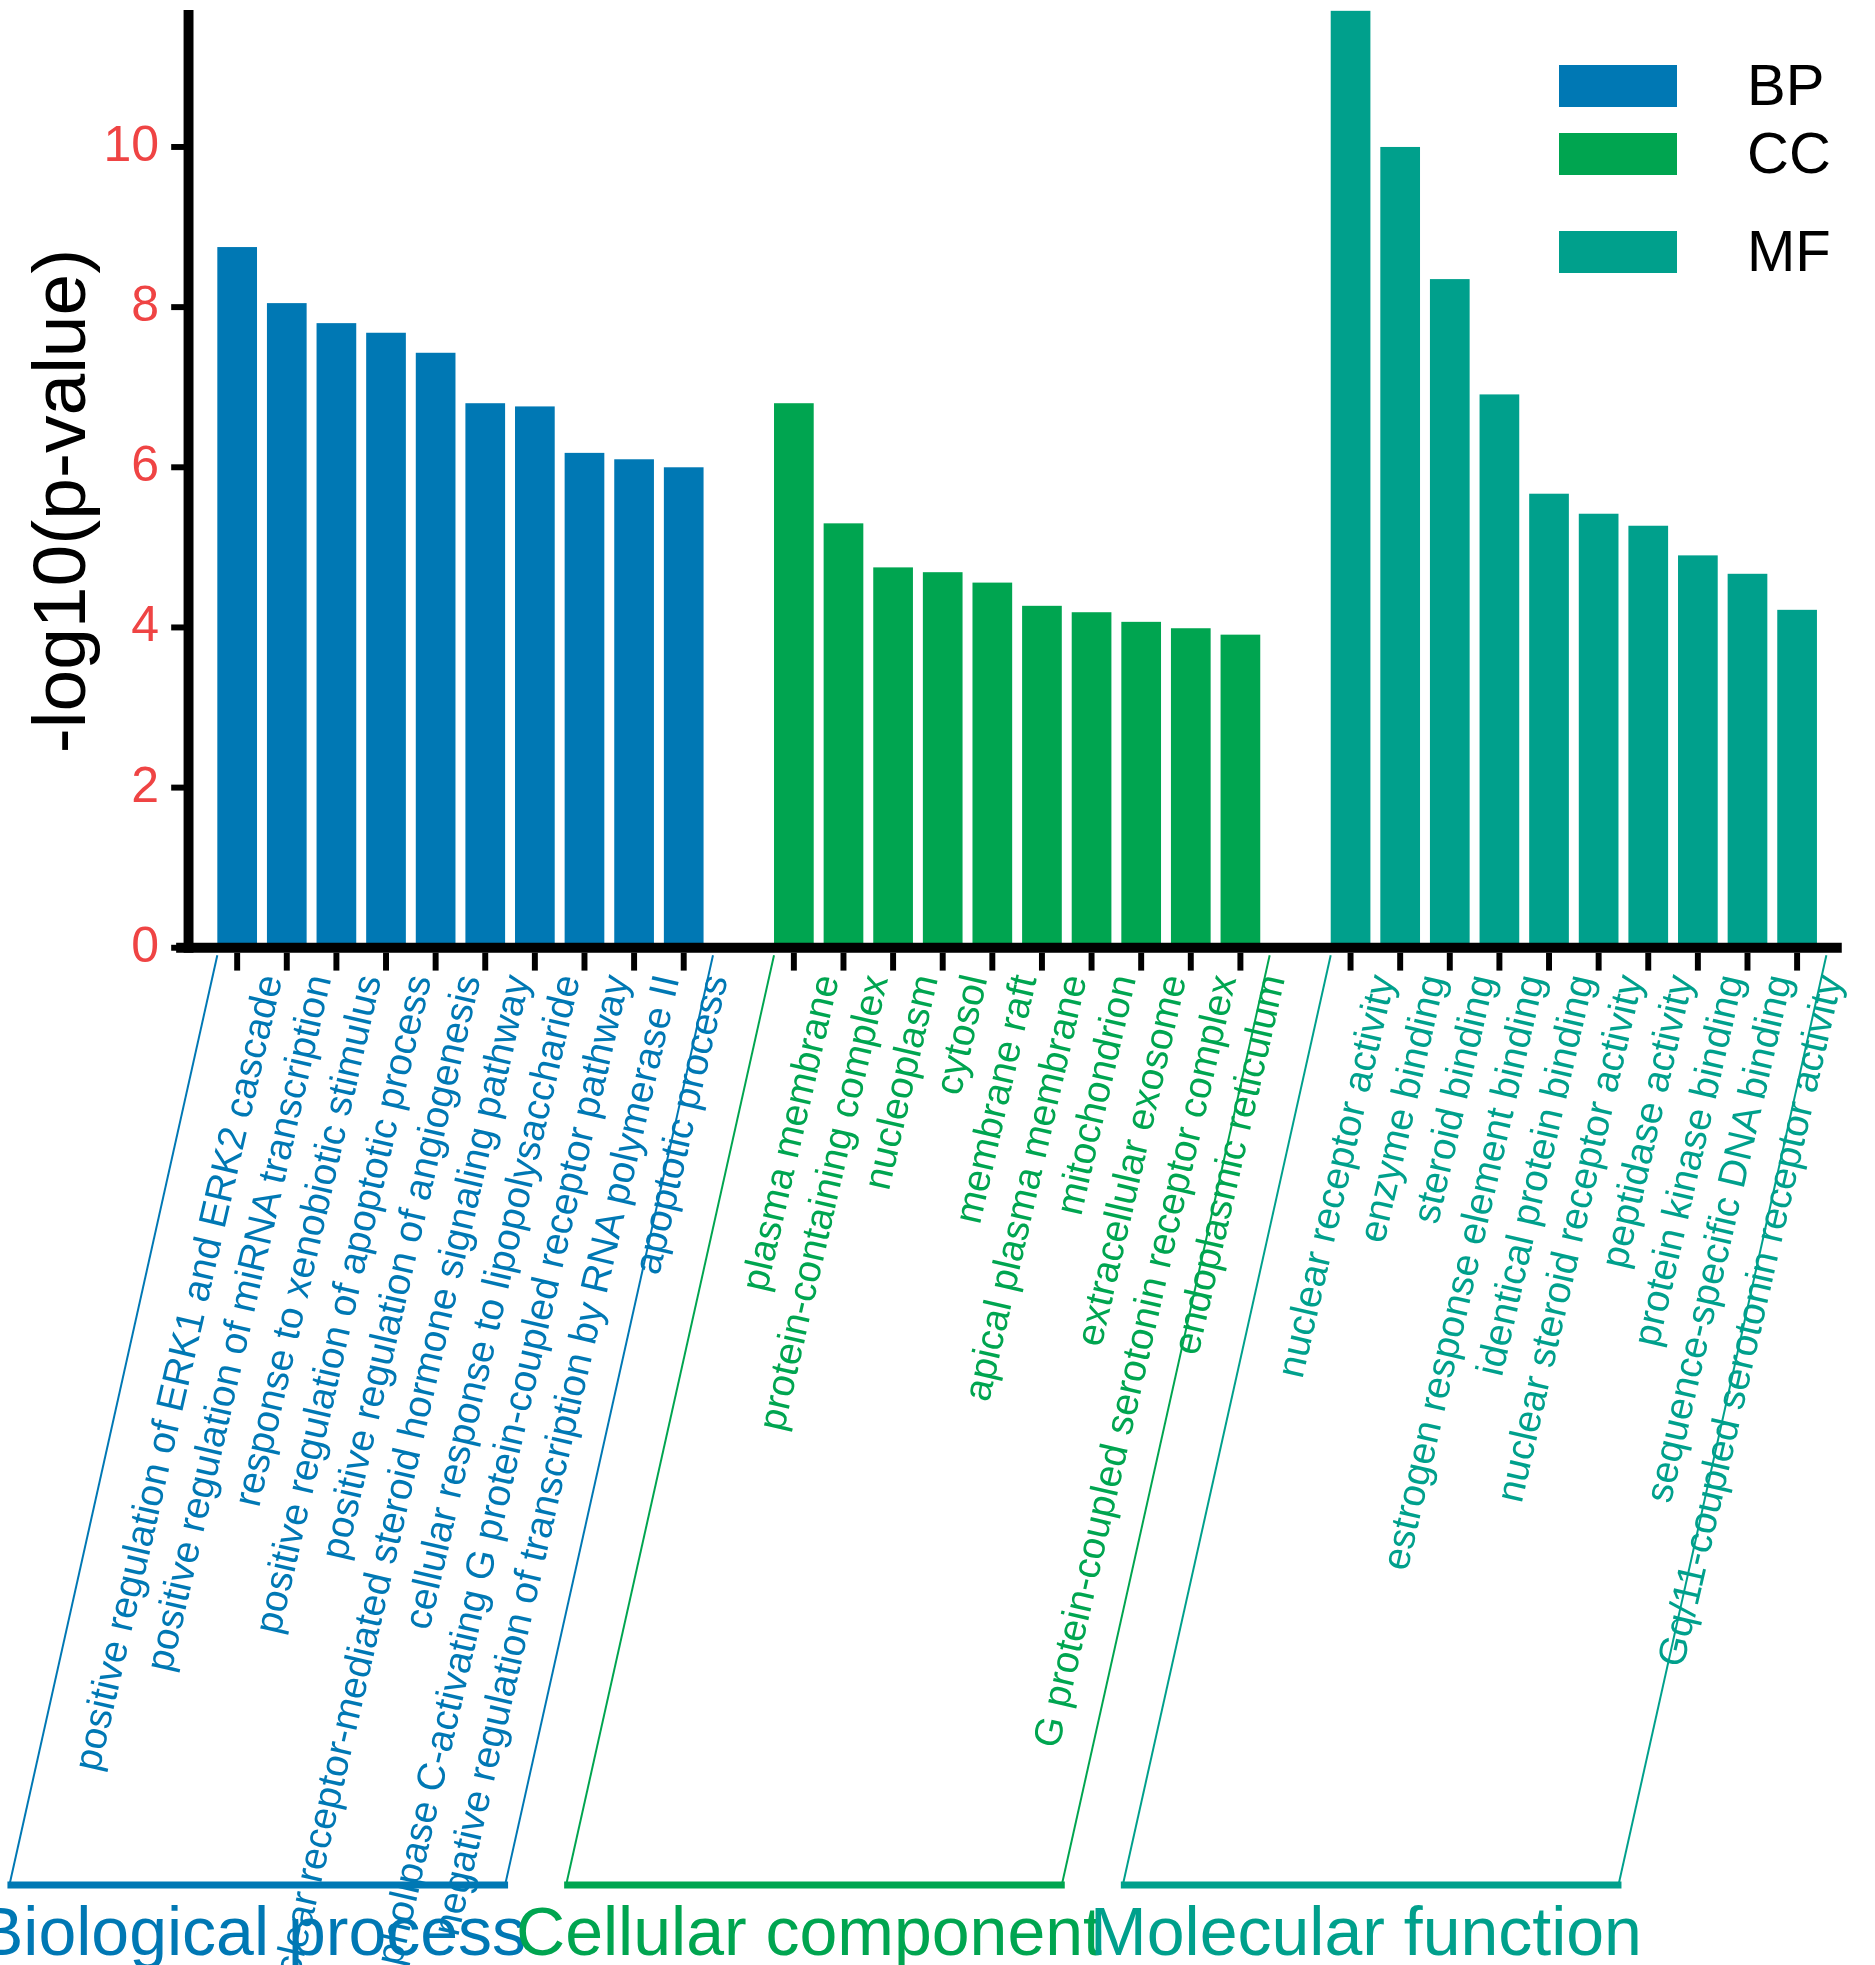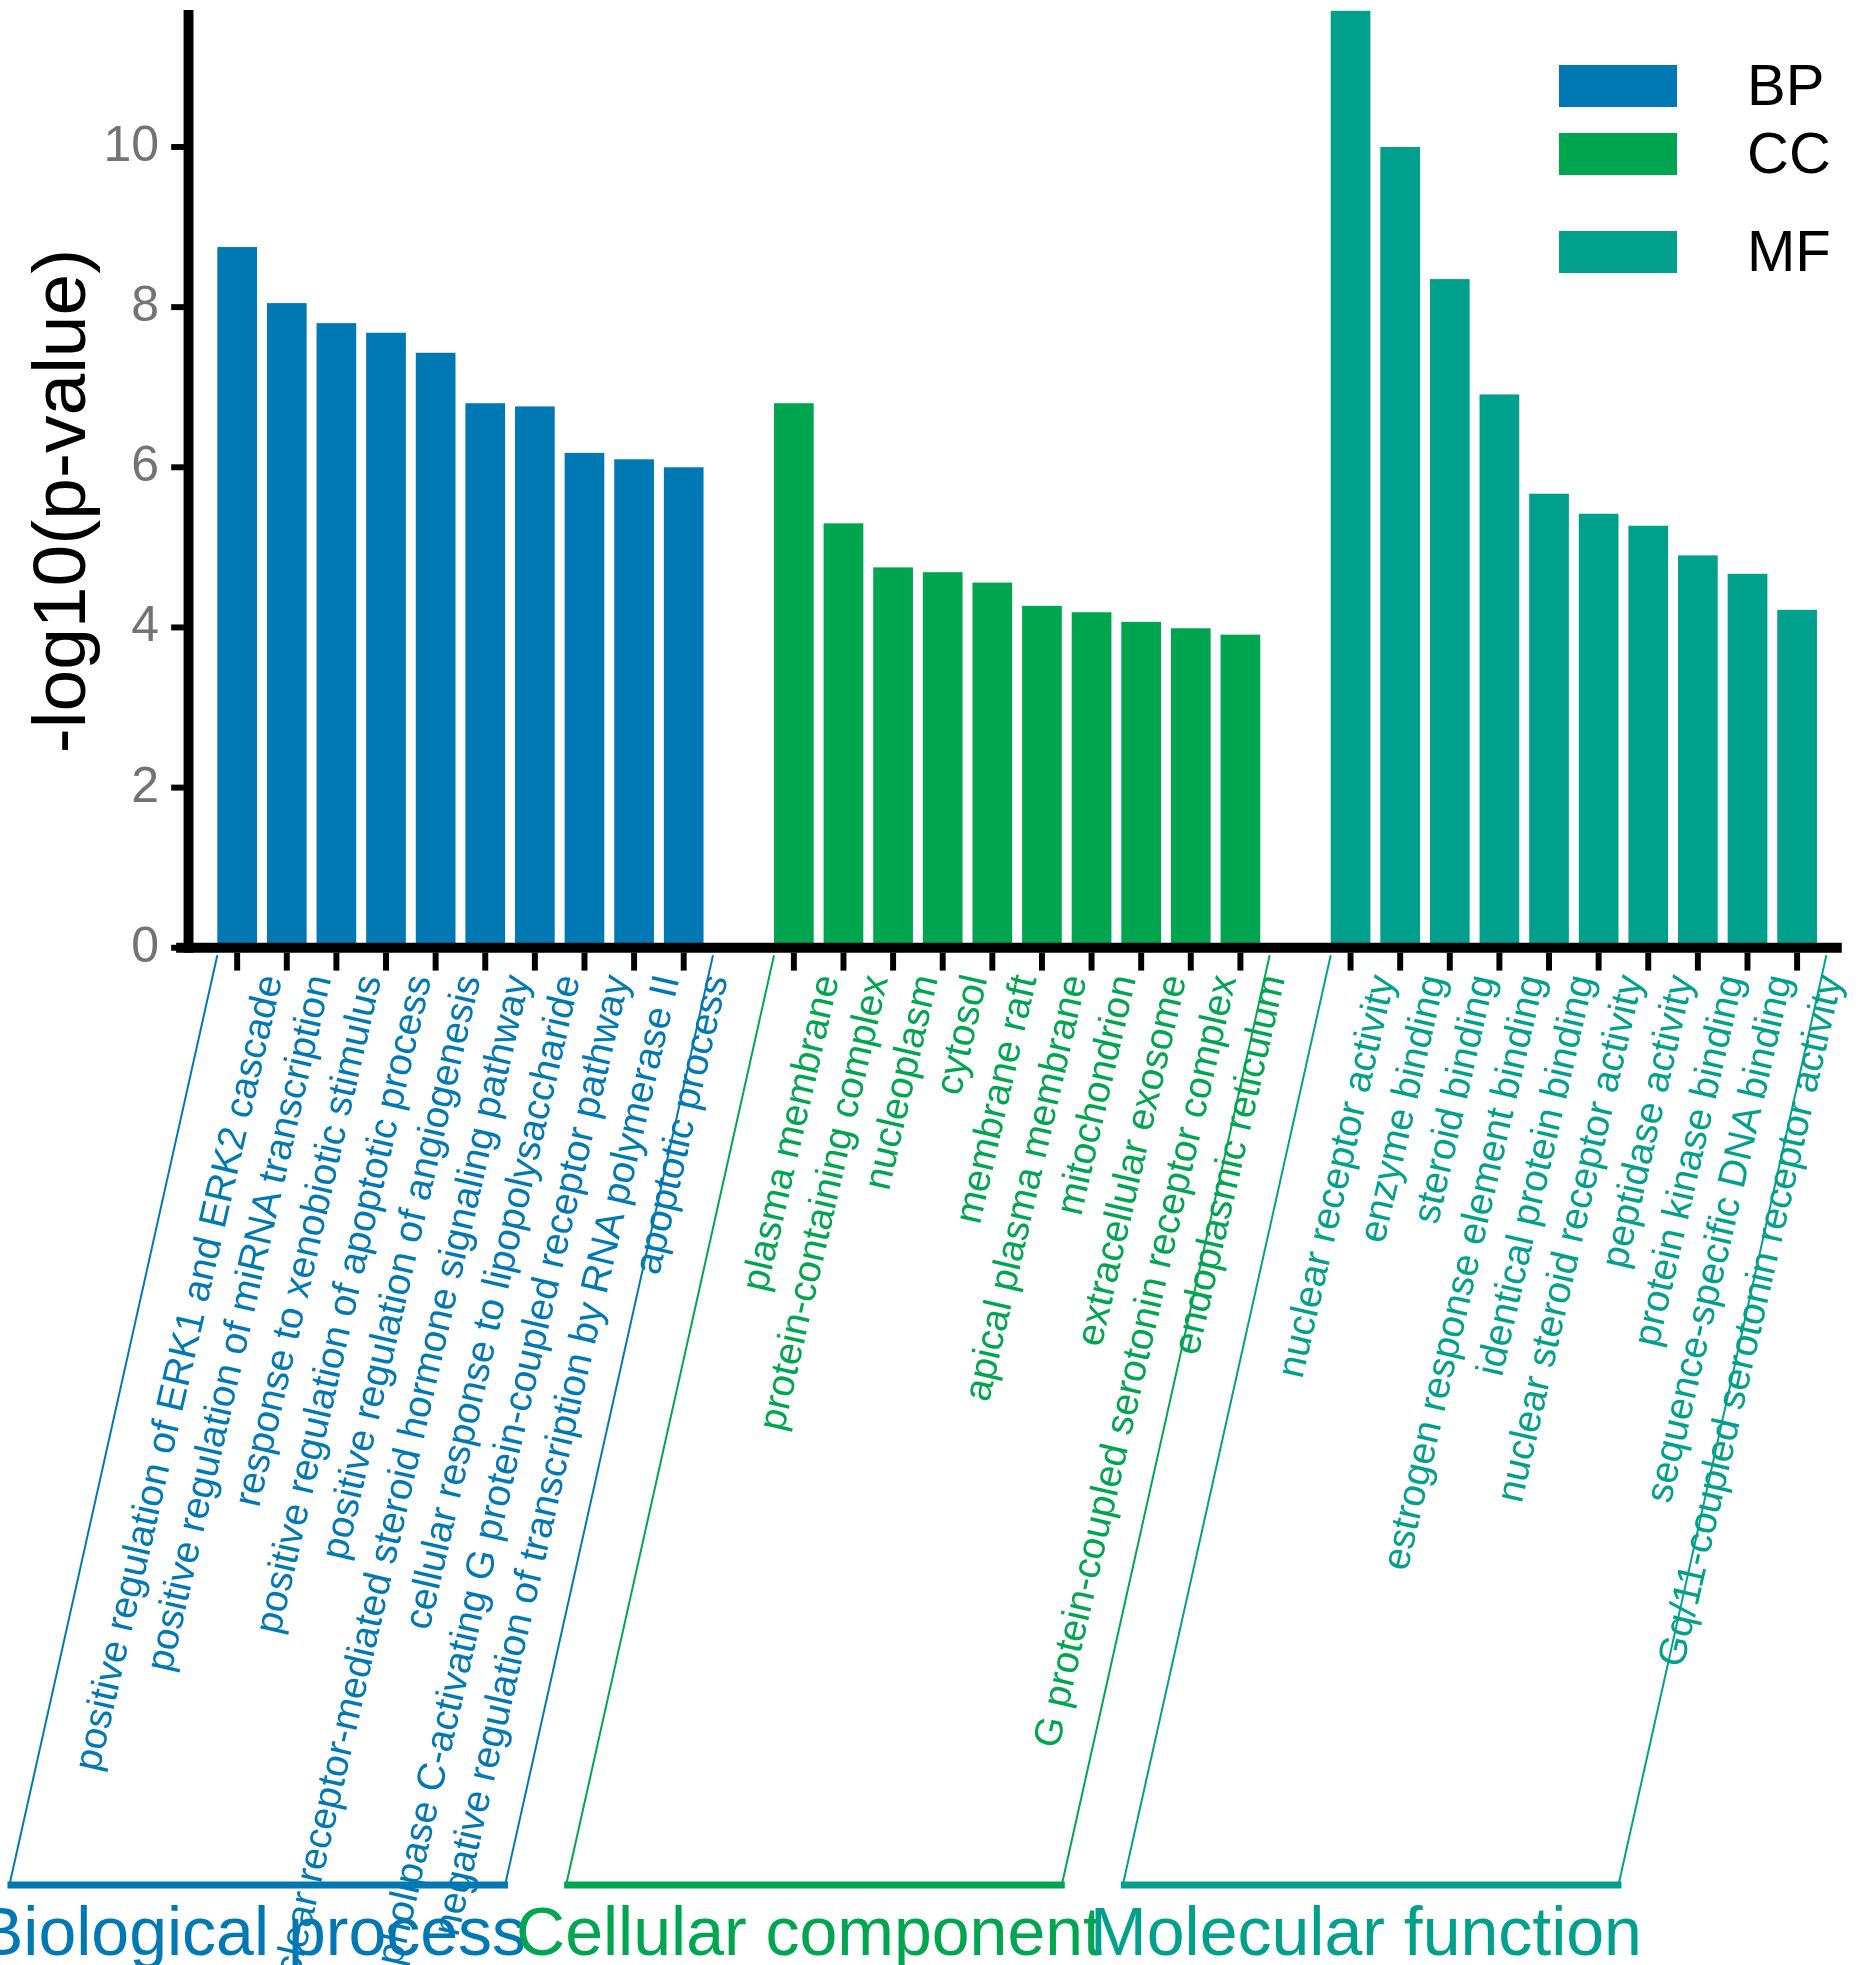--- a/index.html
+++ b/index.html
@@ -7,21 +7,21 @@
     position:relative;
     width:1875px;
     height:1965px;
     background:#ffffff;
     font-family:"Liberation Sans", sans-serif;
     overflow:hidden;
   }
   #plot-svg{position:absolute;left:0;top:0;}
   .ytick-label{
     position:absolute;
-    color:#737373;
+    color:#ef4444;
     font-size:50px;
     transform:translateY(-55%);
     white-space:nowrap;
   }
   .y-axis-title{
     position:absolute;
     left:59px;
     top:501px;
     color:#000;
     font-size:75px;

